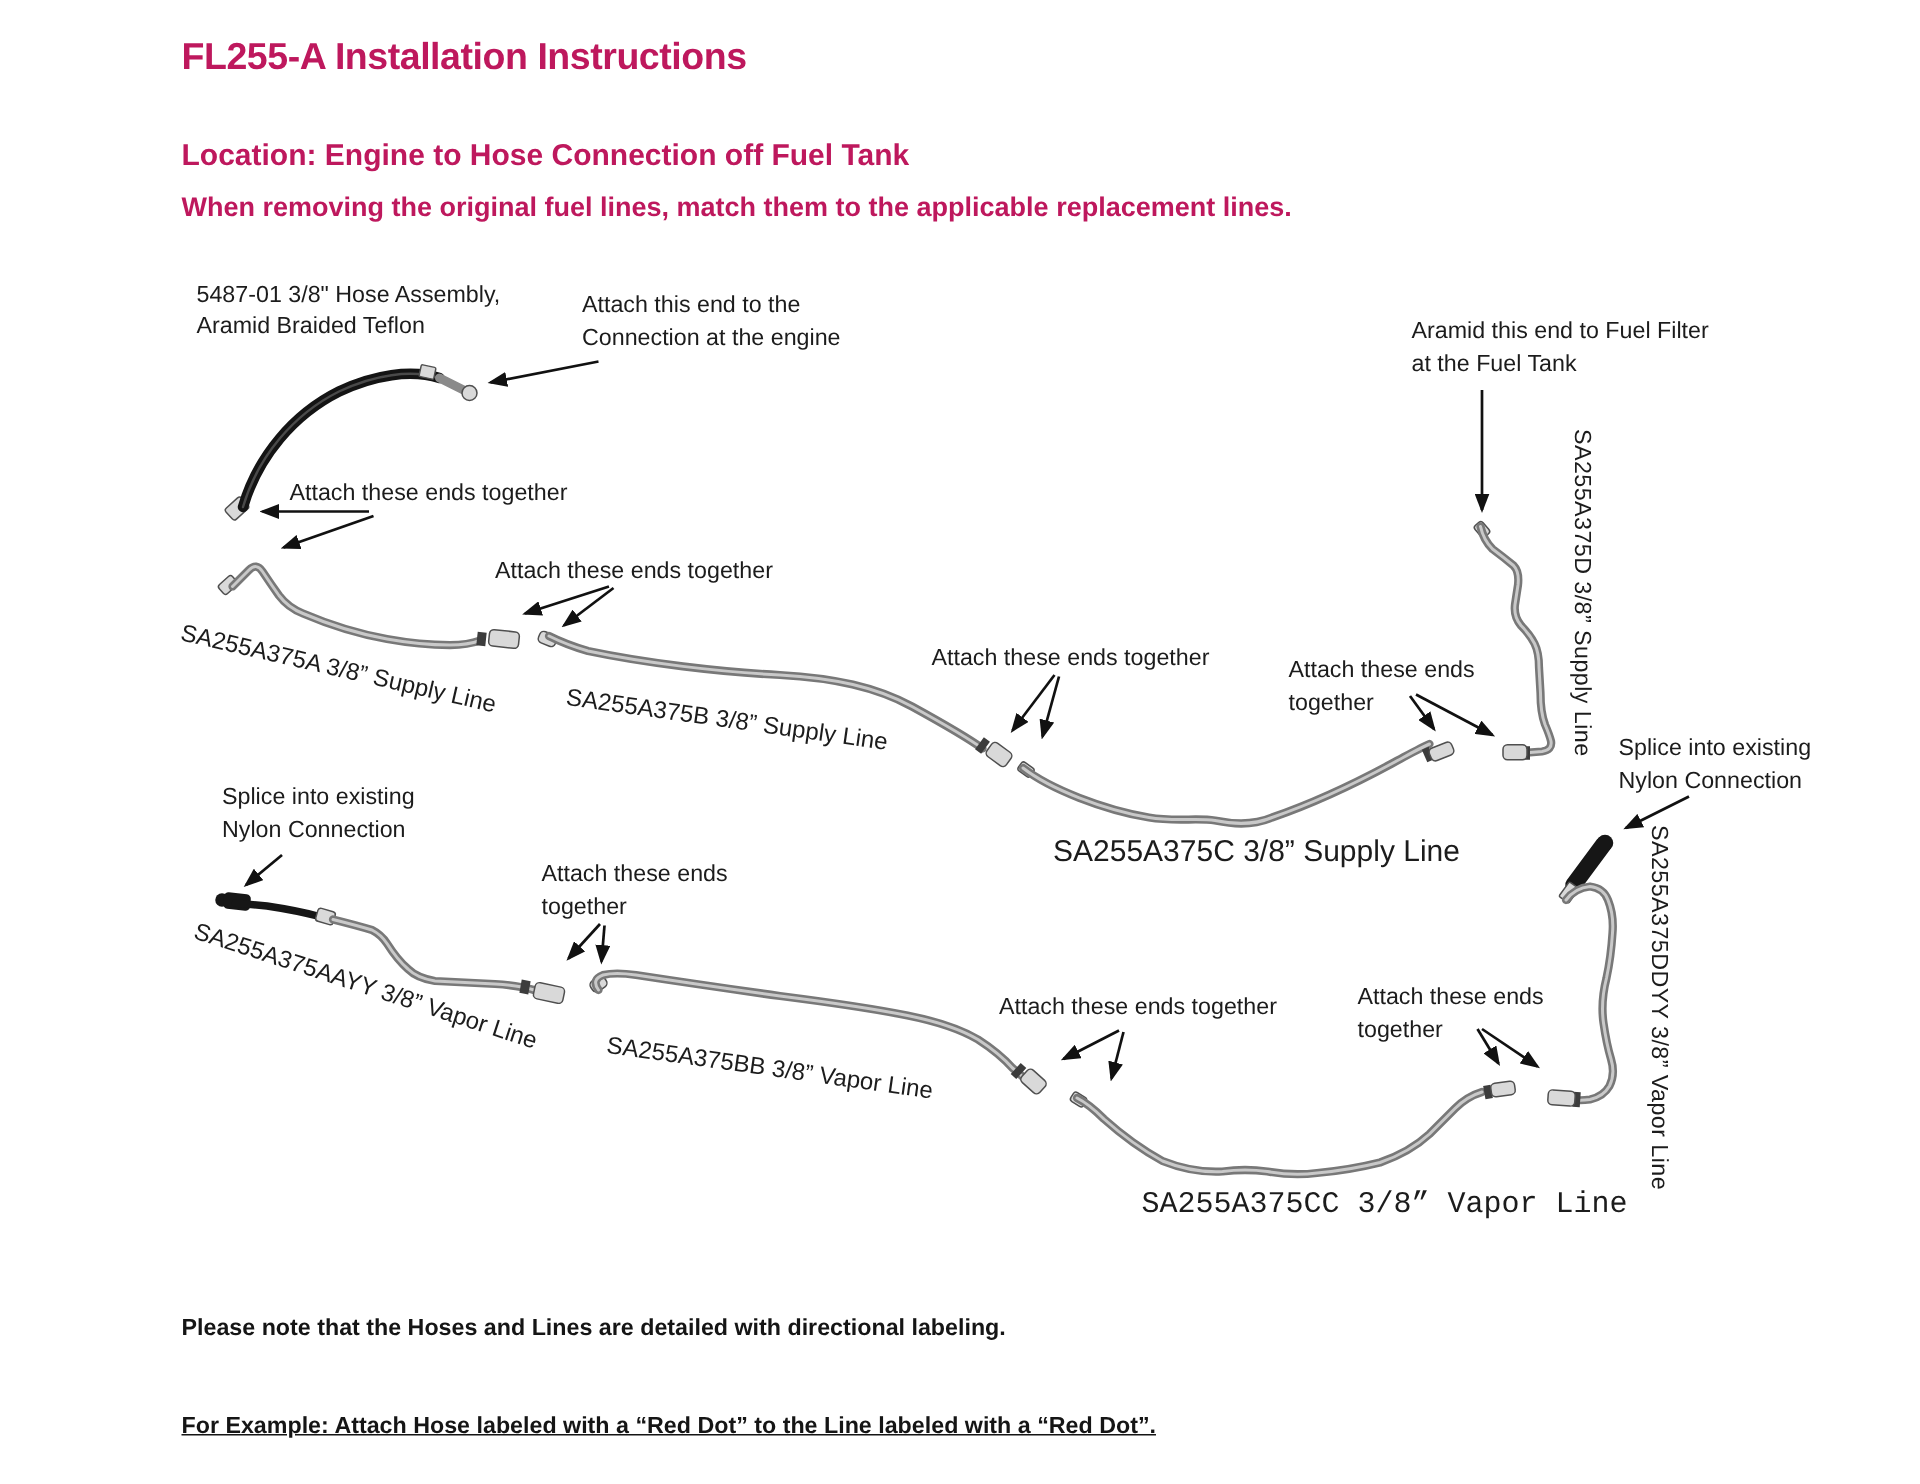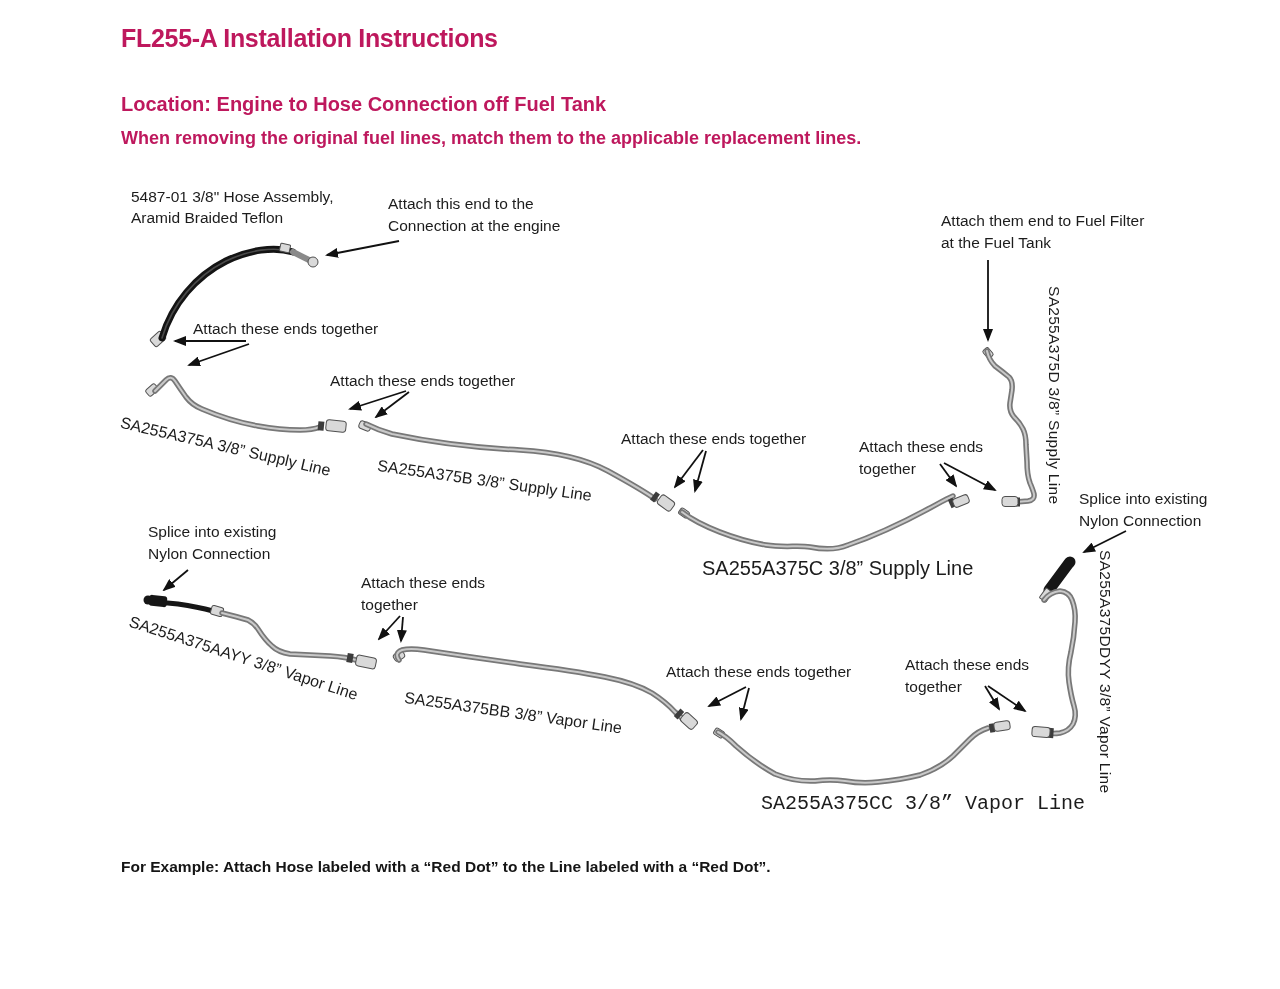--- a/index.html
+++ b/index.html
@@ -5,21 +5,21 @@
   html,body{margin:0;padding:0;background:#ffffff;}
   body{width:1280px;height:989px;position:relative;font-family:"Liberation Sans",sans-serif;color:#1a1a1a;}
   .page{position:absolute;inset:0;background:#fff;overflow:hidden;}
   .art{position:absolute;left:0;top:0;}
   .hd{position:absolute;white-space:nowrap;font-weight:bold;color:#be185d;}
   .title{left:121px;top:24px;font-size:25px;letter-spacing:-0.3px;}
   .loc{left:121px;top:74px;font-size:20px;margin-top:19px;}
   .warn{left:121px;top:128px;font-size:18px;}
   .ft{position:absolute;left:121px;white-space:nowrap;font-weight:bold;font-size:15.5px;color:#151515;}
   .ft1{top:877px;}
-  .ft2{top:858px;}
+  .ft2{top:942px;text-decoration:underline;}
   .lbl{position:absolute;font-size:15.5px;line-height:22px;color:#1c1c1c;white-space:nowrap;}
   .lbl span{display:block;}
   .tilt{transform-origin:0 0;font-size:16px;}
   .vert{writing-mode:vertical-rl;font-size:15.5px;letter-spacing:0.3px;}
   .hz{font-size:20px;}
   
   #lbl-hose{left:131px;top:186px;line-height:21px;}
   #lbl-engine{left:388px;top:193px;}
   #lbl-att1{left:193px;top:318px;}
   #lbl-line-a{left:123px;top:412px;transform:rotate(13deg);}
@@ -187,21 +187,21 @@
   <div class="lbl tilt" id="lbl-line-a">SA255A375A 3/8” Supply Line</div>
   <div class="lbl" id="lbl-att2">Attach these ends together</div>
   <div class="lbl tilt" id="lbl-line-b">SA255A375B 3/8” Supply Line</div>
   <div class="lbl" id="lbl-att3">Attach these ends together</div>
   <div class="lbl hz" id="lbl-line-c">SA255A375C 3/8” Supply Line</div>
   <div class="lbl" id="lbl-att4">
     <span>Attach these ends</span>
     <span>together</span>
   </div>
   <div class="lbl" id="lbl-filter">
-    <span>Attach them end to Fuel Filter</span>
+    <span>Aramid this end to Fuel Filter</span>
     <span>at the Fuel Tank</span>
   </div>
   <div class="lbl vert" id="lbl-line-d">SA255A375D 3/8” Supply Line</div>
   <div class="lbl" id="lbl-splice-r">
     <span>Splice into existing</span>
     <span>Nylon Connection</span>
   </div>
   <div class="lbl vert" id="lbl-line-ddyy">SA255A375DDYY 3/8” Vapor Line</div>
   <div class="lbl" id="lbl-splice-l">
     <span>Splice into existing</span>
@@ -213,15 +213,16 @@
     <span>together</span>
   </div>
   <div class="lbl tilt" id="lbl-line-bb">SA255A375BB 3/8” Vapor Line</div>
   <div class="lbl" id="lbl-att6">Attach these ends together</div>
   <div class="lbl hz" id="lbl-line-cc">SA255A375CC 3/8” Vapor Line</div>
   <div class="lbl" id="lbl-att7">
     <span>Attach these ends</span>
     <span>together</span>
   </div>
 
+  <div class="ft ft1">Please note that the Hoses and Lines are detailed with directional labeling.</div>
   <div class="ft ft2">For Example: Attach Hose labeled with a “Red Dot” to the Line labeled with a “Red Dot”.</div>
 
 </div>
 
 </body></html>

